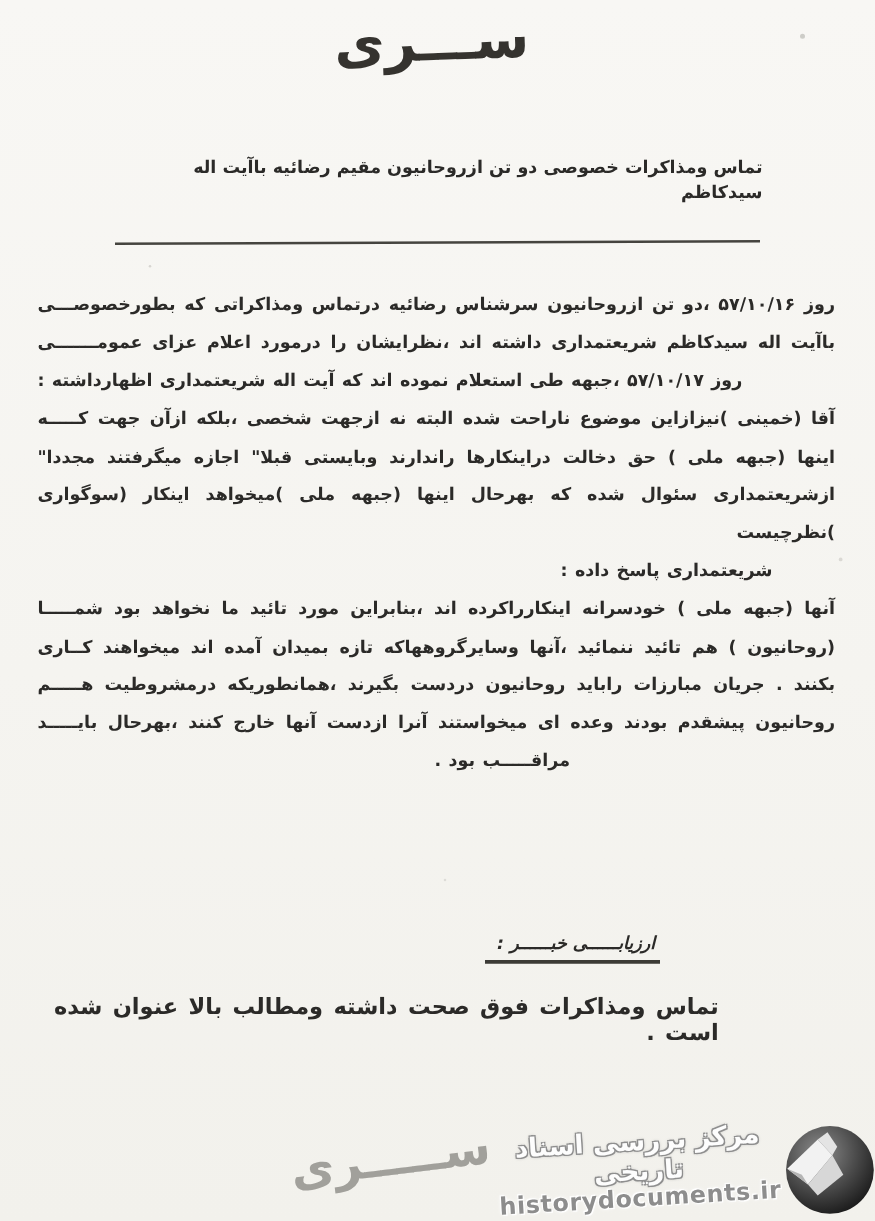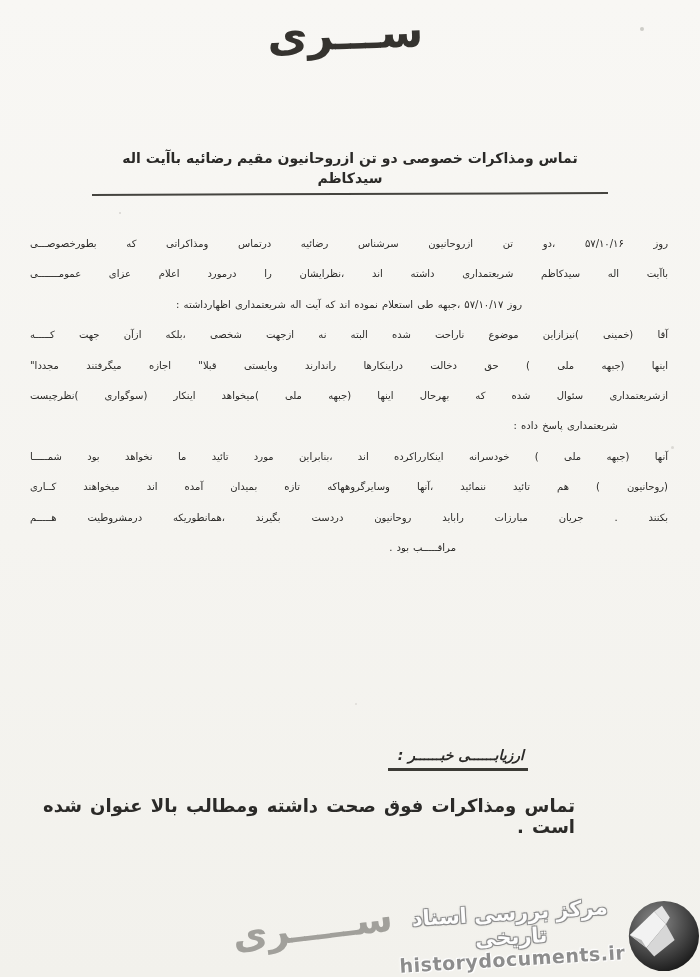--- a/index.html
+++ b/index.html
@@ -23,36 +23,36 @@
   }
   .secret-bottom{
     position:absolute;top:905px;left:232px;
     transform:rotate(-7deg);
     font-size:38px;font-weight:bold;color:#8d8c87;opacity:.8;
   }
 
   
   .title-block{
     position:absolute;top:124px;right:90px;width:520px;
-    text-align:center;font-weight:bold;font-size:14px;line-height:20px;margin-top:24px;
+    text-align:right;font-weight:bold;font-size:14px;line-height:20px;
   }
   .title-line2{margin-top:13px;transform:translateX(-46px);}
   .title-rule{
     position:absolute;top:193px;right:92px;width:516px;height:0;
     border-top:2px solid #45443f;transform:rotate(-.2deg);
   }
 
   
   .body-text{
     position:absolute;top:229px;right:32px;left:30px;
-    font-size:10px;font-weight:normal;line-height:30.4px;word-spacing:1px;
+    font-size:14px;font-weight:bold;line-height:30.4px;word-spacing:1px;
   }
   .bline{white-space:nowrap;}
   .l-justify{white-space:normal;text-align:justify;text-align-last:justify;}
-  .l-right{text-align:center;}
+  .l-right{text-align:left;}
   .l-left{text-align:left;}
   .l-ind-sm{text-align:right;padding-left:0;margin-right:50px;}
   .l-ind-lg{text-align:right;margin-right:212px;}
 
   
   .eval-heading{
     position:absolute;top:747px;right:172px;
     font-size:14px;font-weight:bold;
     border-bottom:3px solid #3c3b36;padding:0 4px 5px 10px;font-style:italic;
   }
@@ -106,20 +106,21 @@
     <div class="bline l-justify">روز ۵۷/۱۰/۱۶ ،دو تن ازروحانیون سرشناس رضائیه درتماس ومذاکراتی که بطورخصوصـــی</div>
     <div class="bline l-justify">باآیت اله سیدکاظم شریعتمداری داشته اند ،نظرایشان را درمورد اعلام عزای عمومـــــــی</div>
     <div class="bline l-right">روز ۵۷/۱۰/۱۷ ،جبهه طی استعلام نموده اند که آیت اله شریعتمداری اظهارداشته :</div>
     <div class="bline l-justify">آقا (خمینی )نیزازاین موضوع ناراحت شده البته نه ازجهت شخصی ،بلکه ازآن جهت کـــــه</div>
     <div class="bline l-justify">اینها (جبهه ملی ) حق دخالت دراینکارها راندارند وبایستی قبلا" اجازه میگرفتند مجددا"</div>
     <div class="bline l-justify">ازشریعتمداری سئوال شده که بهرحال اینها (جبهه ملی )میخواهد اینکار (سوگواری )نظرچیست</div>
     <div class="bline l-ind-sm">شریعتمداری پاسخ داده :</div>
     <div class="bline l-justify">آنها (جبهه ملی ) خودسرانه اینکارراکرده اند ،بنابراین مورد تائید ما نخواهد بود شمـــــا</div>
     <div class="bline l-justify">(روحانیون ) هم تائید ننمائید ،آنها وسایرگروههاکه تازه بمیدان آمده اند میخواهند کــاری</div>
     <div class="bline l-justify">بکنند . جریان مبارزات راباید روحانیون دردست بگیرند ،همانطوریکه درمشروطیت هـــــم</div>
+    <div class="bline l-justify">روحانیون پیشقدم بودند وعده ای میخواستند آنرا ازدست آنها خارج کنند ،بهرحال بایـــــد</div>
     <div class="bline l-ind-lg">مراقـــــب بود .</div>
   </div>
 
   <div class="eval-heading">ارزیابــــــی خبــــــر :</div>
   <div class="eval-text">تماس ومذاکرات فوق صحت داشته ومطالب بالا عنوان شده است .</div>
 
   <div class="secret-bottom">ســـــری</div>
 
   <div class="watermark">
     <div class="wm-text">

